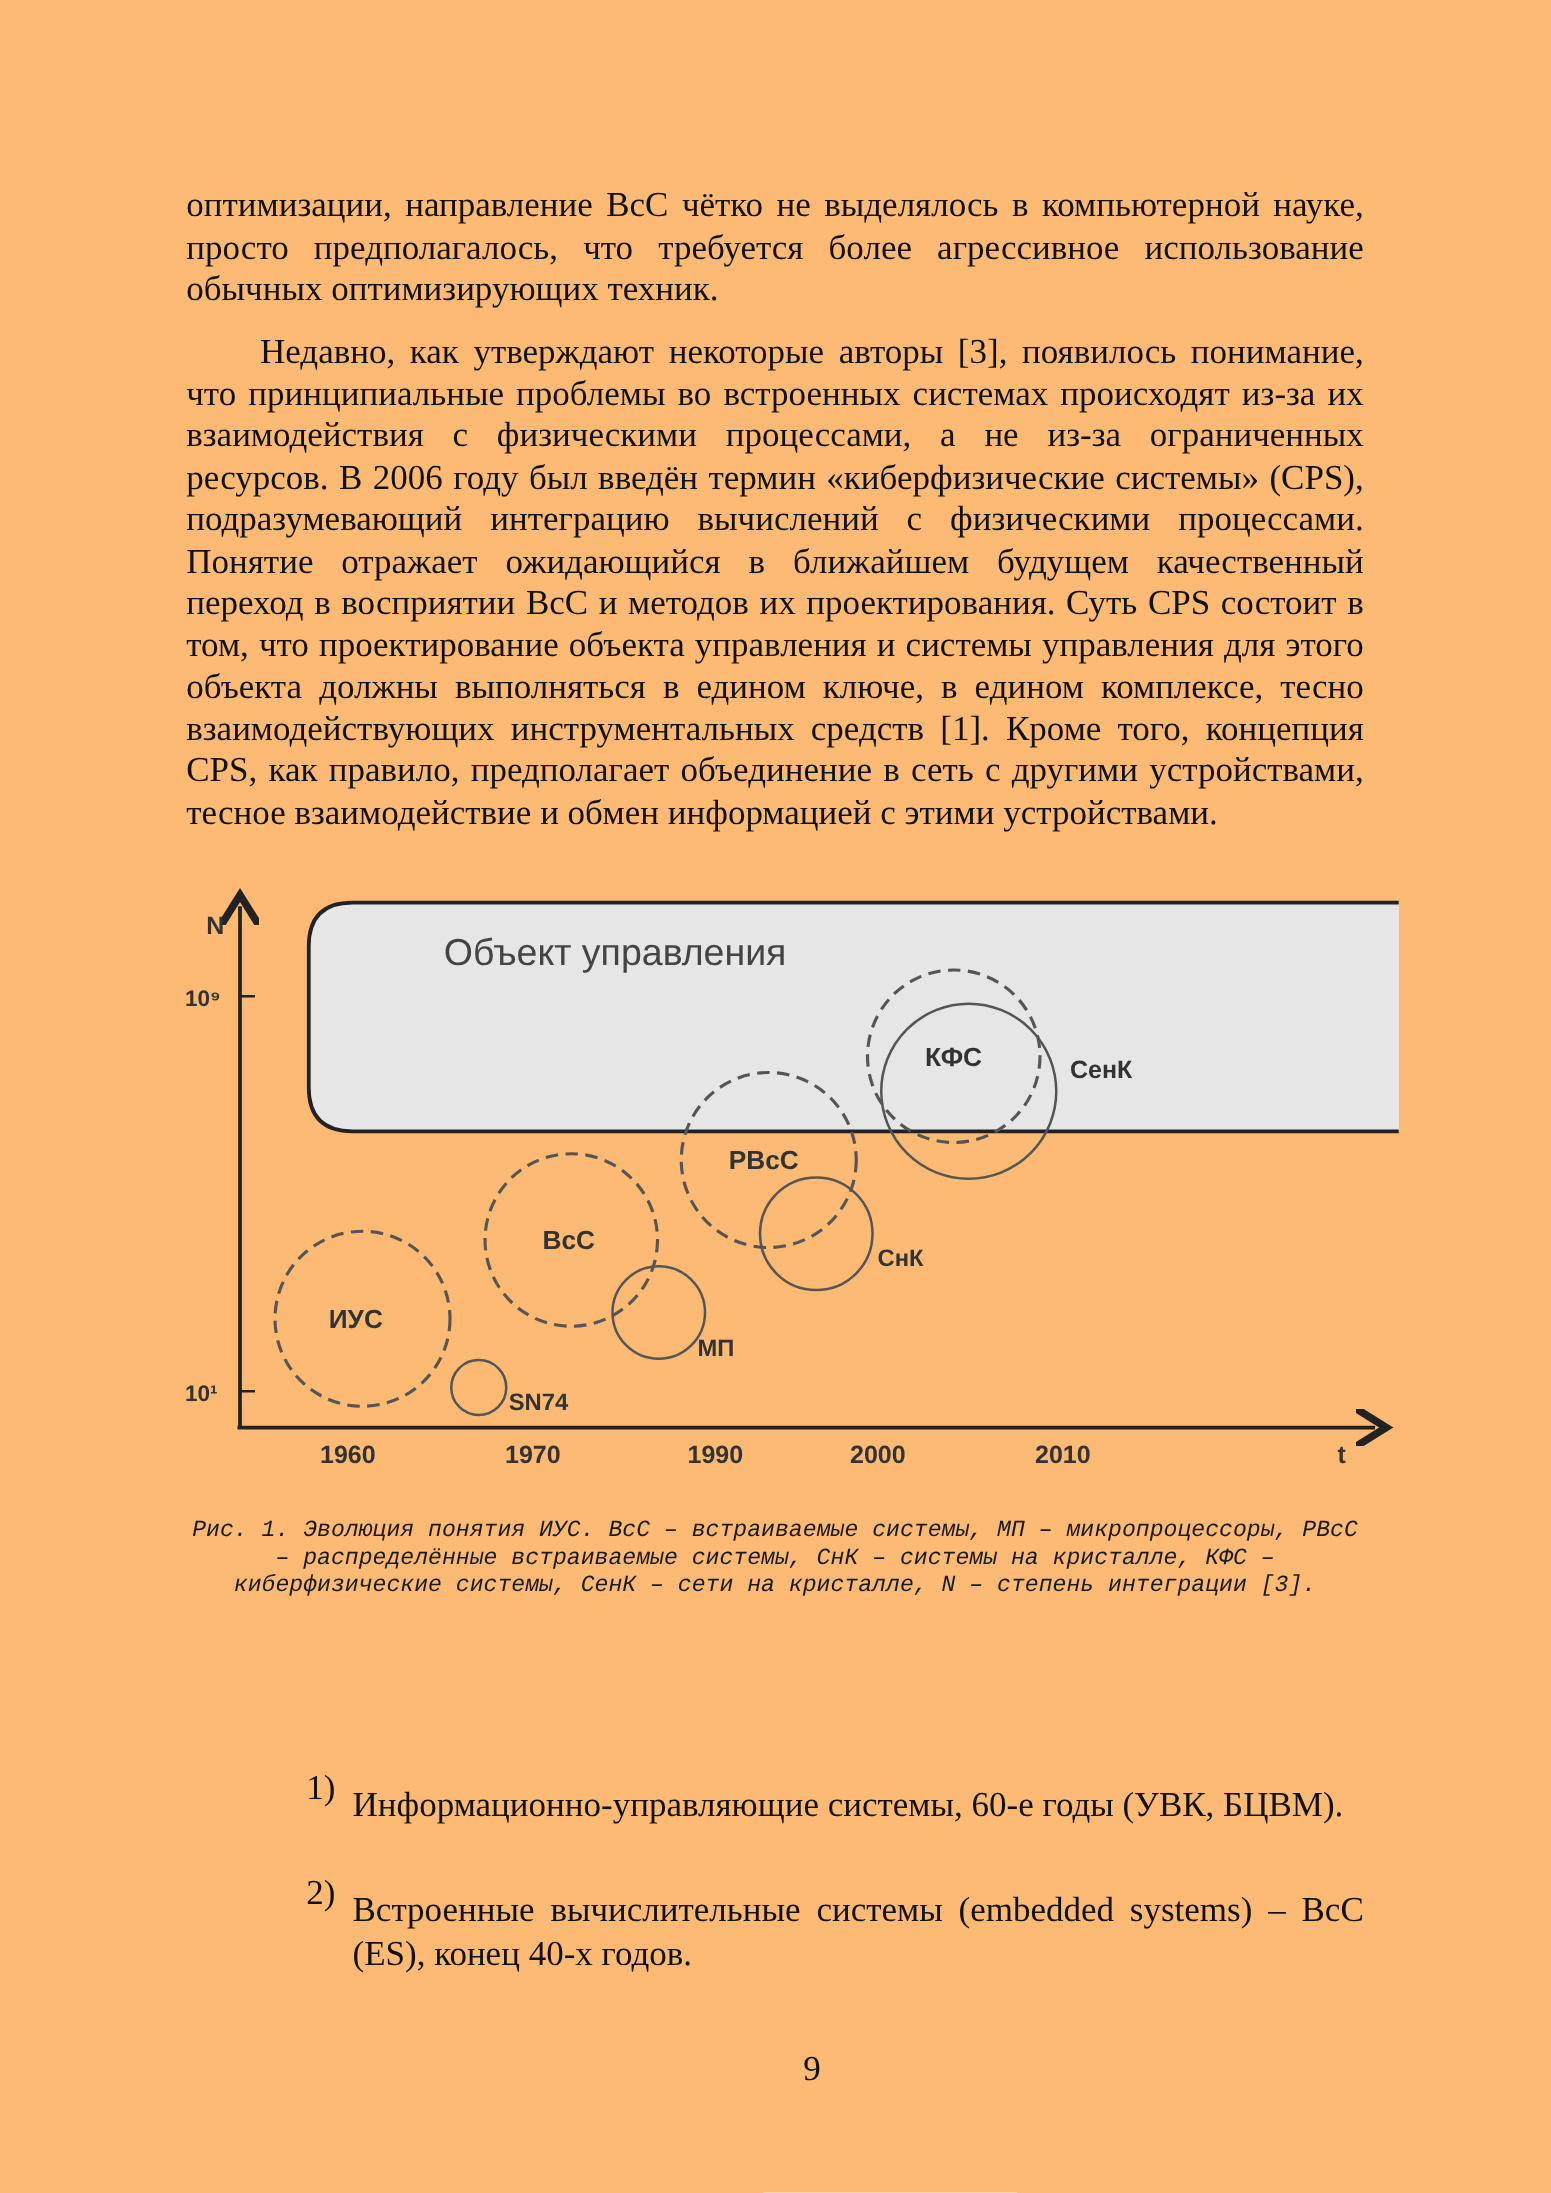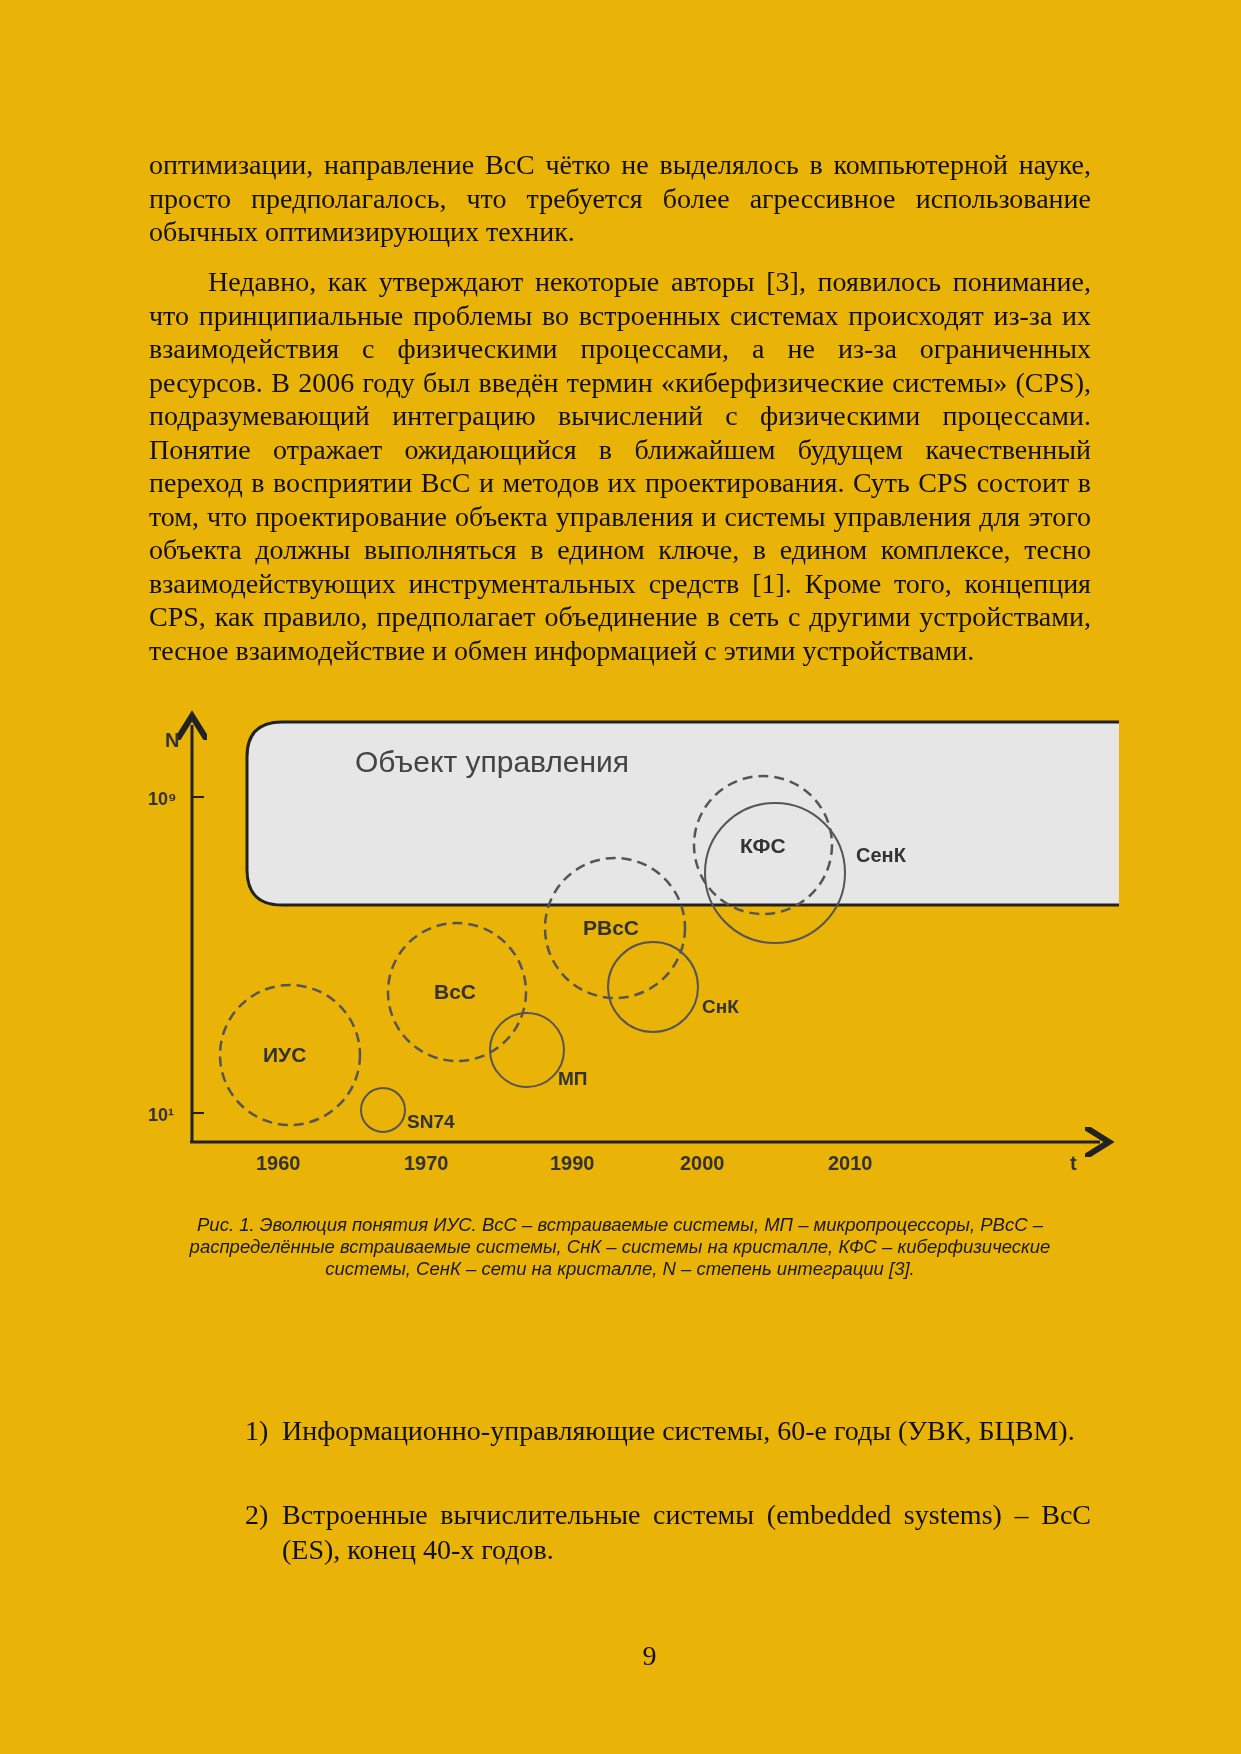--- a/index.html
+++ b/index.html
@@ -1,34 +1,34 @@
 <!DOCTYPE html>
 <html><head>
 <meta charset="utf-8">
 <style>
   html, body { margin: 0; padding: 0; background: #ffffff; }
   body { width: 1241px; height: 1754px; position: relative; overflow: hidden; }
-  .page { position: absolute; left: 0; top: 0; width: 1241px; height: 1754px; background: #eab308; }
+  .page { position: absolute; left: 0; top: 0; width: 1241px; height: 1754px; background: #fdba74; }
   .body-text {
     position: absolute; left: 149px; width: 942px;
     font-family: "Liberation Serif", "DejaVu Serif", serif;
     font-size: 28px; line-height: 33.5px; color: #111;
     text-align: justify; margin: 0;
   }
   .indent { text-indent: 59px; }
   .list-item {
     position: absolute; left: 245px; width: 846px;
     font-family: "Liberation Serif", "DejaVu Serif", serif;
     font-size: 28px; line-height: 35px; color: #111; text-align: justify;
   }
   .list-item .num { position: absolute; left: 0; top: 0; }
-  .list-item .txt { display: block; margin-left: 37px; }
+  .list-item .txt { display: block; margin-left: 37px; margin-top: 14px; }
   .caption {
     position: absolute; left: 149px; width: 942px; top: 1214px;
-    font-family: Liberation Sans, sans-serif;
+    font-family: Liberation Mono, monospace;
     font-style: italic; font-size: 18.5px; line-height: 22px; color: #1a1a1a;
     text-align: center;
   }
   .page-number {
     position: absolute; left: 0; width: 1241px; top: 1640px; text-align: center;
     font-family: "Liberation Serif", "DejaVu Serif", serif; font-size: 28px; color: #111;
     padding-left: 58px; box-sizing: border-box;
   }
   svg.figure { position: absolute; left: 0; top: 0; }
   .chart-label { font-family: "Liberation Sans", "DejaVu Sans", sans-serif; font-weight: bold; fill: #333; }

